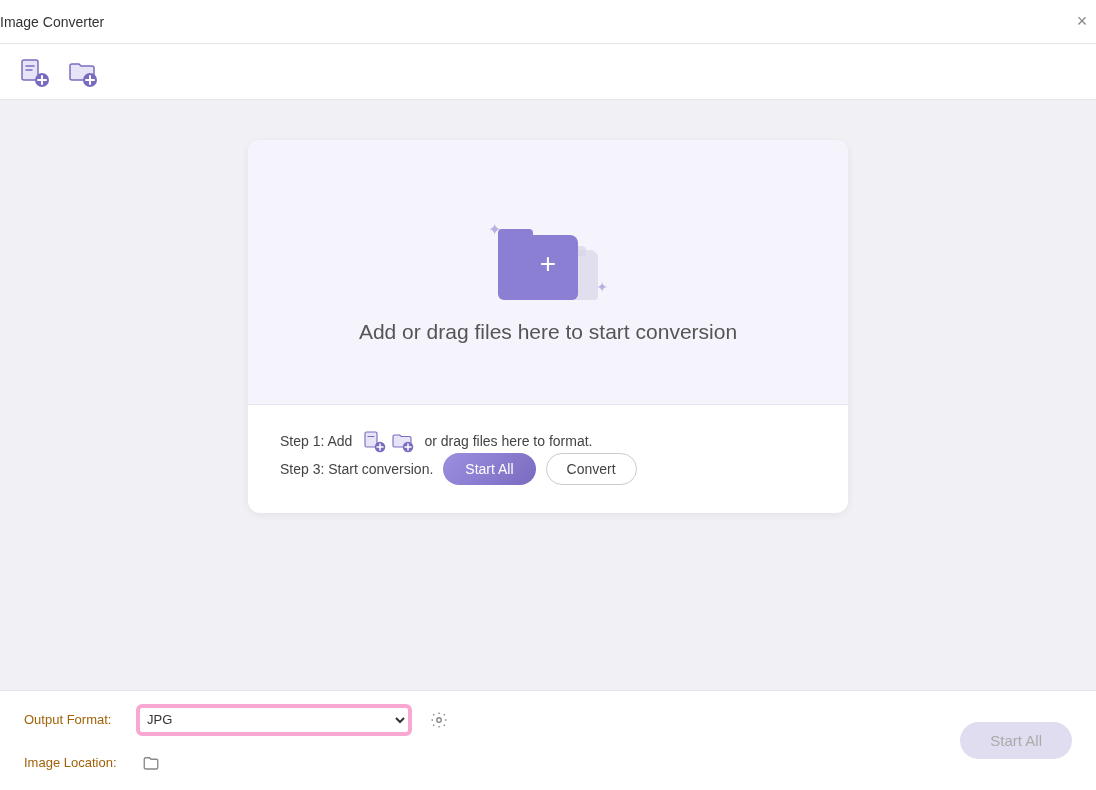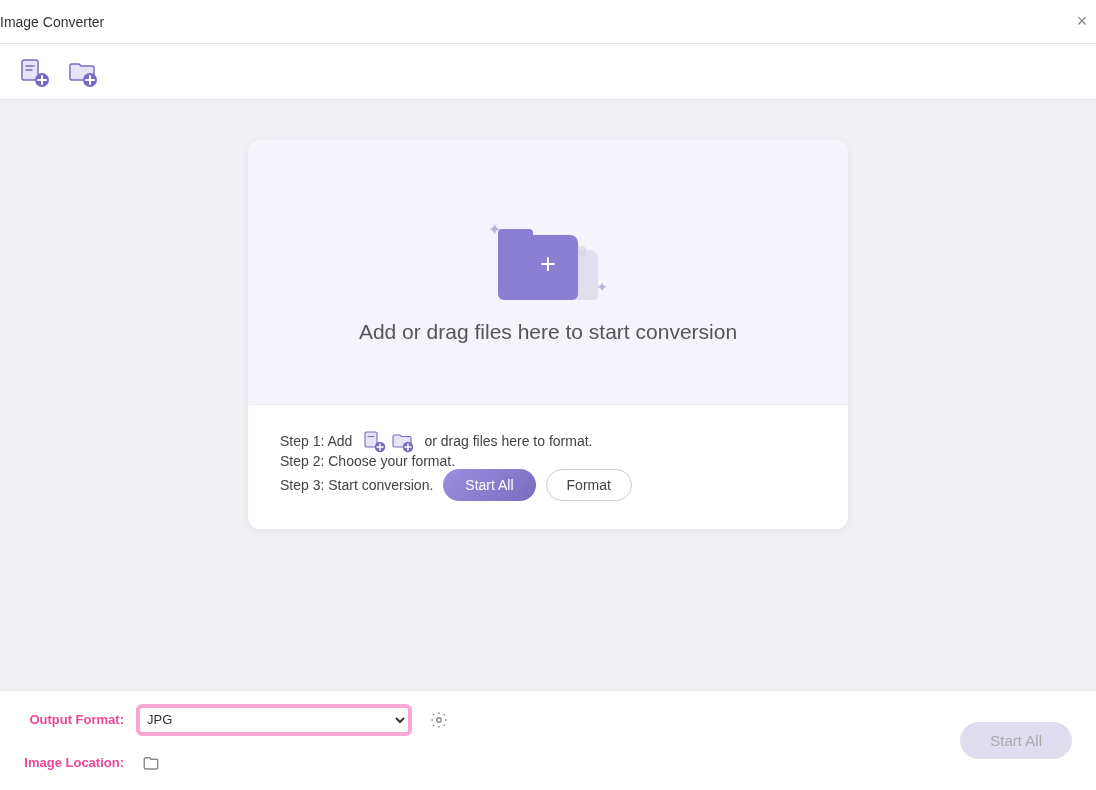--- a/index.html
+++ b/index.html
@@ -223,24 +223,22 @@
       flex-direction: column;
       gap: 12px;
     }
     .field-row {
       display: flex;
       align-items: center;
       gap: 12px;
     }
     .field-label {
       font-size: 13px;
-      color: #ec4899;
+      color: #a16207;
       width: 100px;
-      text-align: right;
-      font-weight: bold;
     }
     .field-select {
       width: 276px;
       height: 32px;
       border: 4px solid #f9a8d4;
       border-radius: 6px;
       padding: 0 3px;
       font-size: 13px;
       color: #333;
       background: #fff;
@@ -344,29 +342,26 @@
           <svg width="24" height="24" viewBox="0 0 32 32" fill="none">
             <path d="M4 10 Q4 8 6 8 L13 8 L15 10 L26 10 Q28 10 28 12 L28 22 Q28 24 26 24 L6 24 Q4 24 4 22 Z" fill="#e8e4f8" stroke="#7b6bc0" stroke-width="1.5"></path>
             <circle cx="24" cy="24" r="7" fill="#7b6bc0"></circle>
             <line x1="24" y1="20" x2="24" y2="28" stroke="white" stroke-width="2" stroke-linecap="round"></line>
             <line x1="20" y1="24" x2="28" y2="24" stroke="white" stroke-width="2" stroke-linecap="round"></line>
           </svg>
         </div>
         <span>or drag files here to format.</span>
       </div>
 
-      <div class="step-row">
-        <span>Step 2: Choose your format.</span>
-      </div>
 
       <div class="step-row">
         <span>Step 3: Start conversion.</span>
         <div class="step-actions">
           <button class="btn-start-all">Start All</button>
-          <button class="btn-convert">Format</button>
+          <button class="btn-convert">Convert</button>
         </div>
       </div>
     </div>
   </div>
 </div>
 
 <div class="bottom-bar">
   <div class="bottom-fields">
 
     <div class="field-row">

